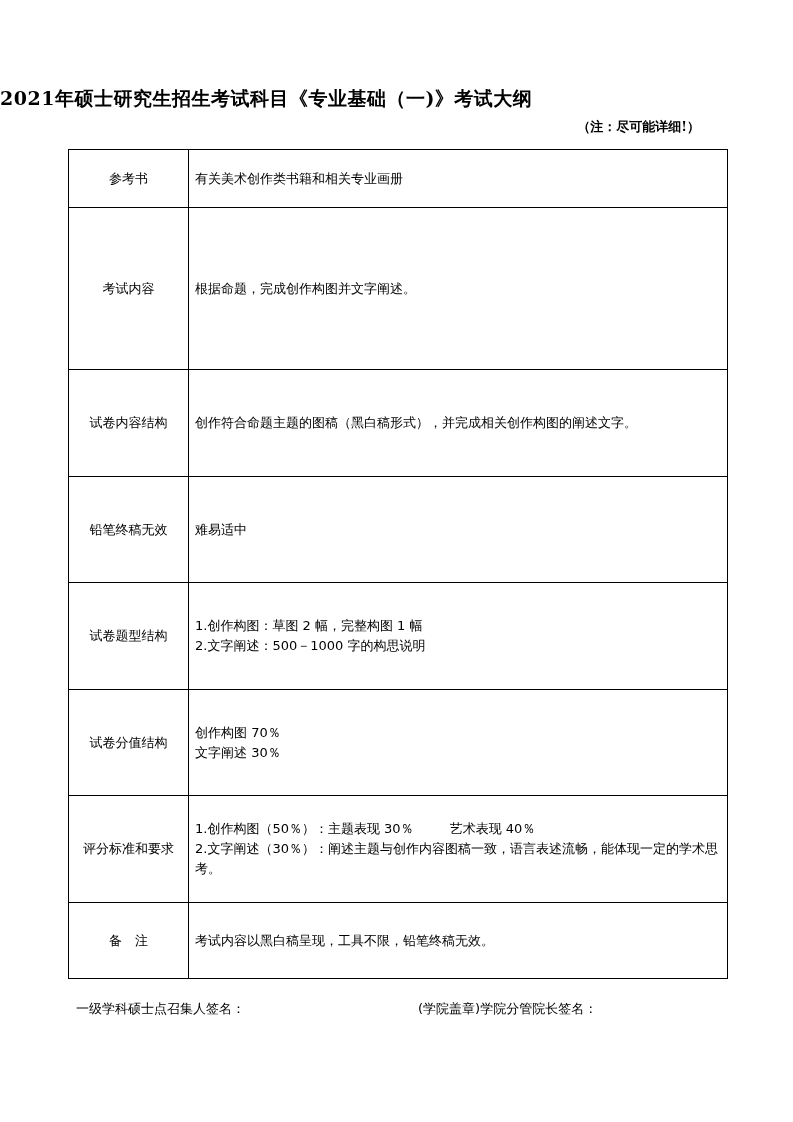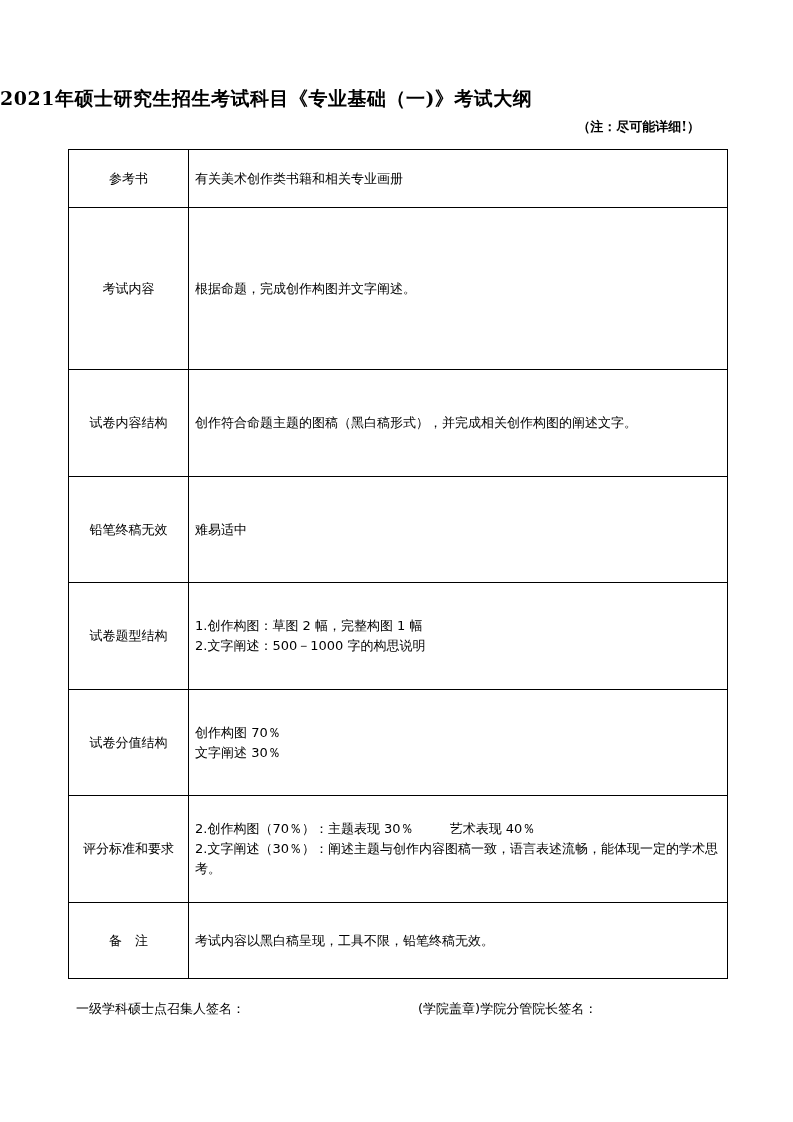--- a/index.html
+++ b/index.html
@@ -114,21 +114,21 @@
   <tr style="height:106px;">
     <td class="label">试卷分值结构</td>
     <td class="value">
       <span class="line">创作构图 70％</span>
       <span class="line">文字阐述 30％</span>
     </td>
   </tr>
   <tr style="height:107px;">
     <td class="label">评分标准和要求</td>
     <td class="value">
-      <span class="line"><span>2.创作构图（70％）：主题表现 30％</span><span class="gap"></span><span>艺术表现 40％</span></span>
+      <span class="line"><span>1.创作构图（50％）：主题表现 30％</span><span class="gap"></span><span>艺术表现 40％</span></span>
       <span class="line">2.文字阐述（30％）：阐述主题与创作内容图稿一致，语言表述流畅，能体现一定的学术思考。</span>
     </td>
   </tr>
   <tr style="height:76px;padding-left:8px;">
     <td class="label">备　注</td>
     <td class="value">
       <span class="line">考试内容以黑白稿呈现，工具不限，铅笔终稿无效。</span>
     </td>
   </tr>
 </tbody>

